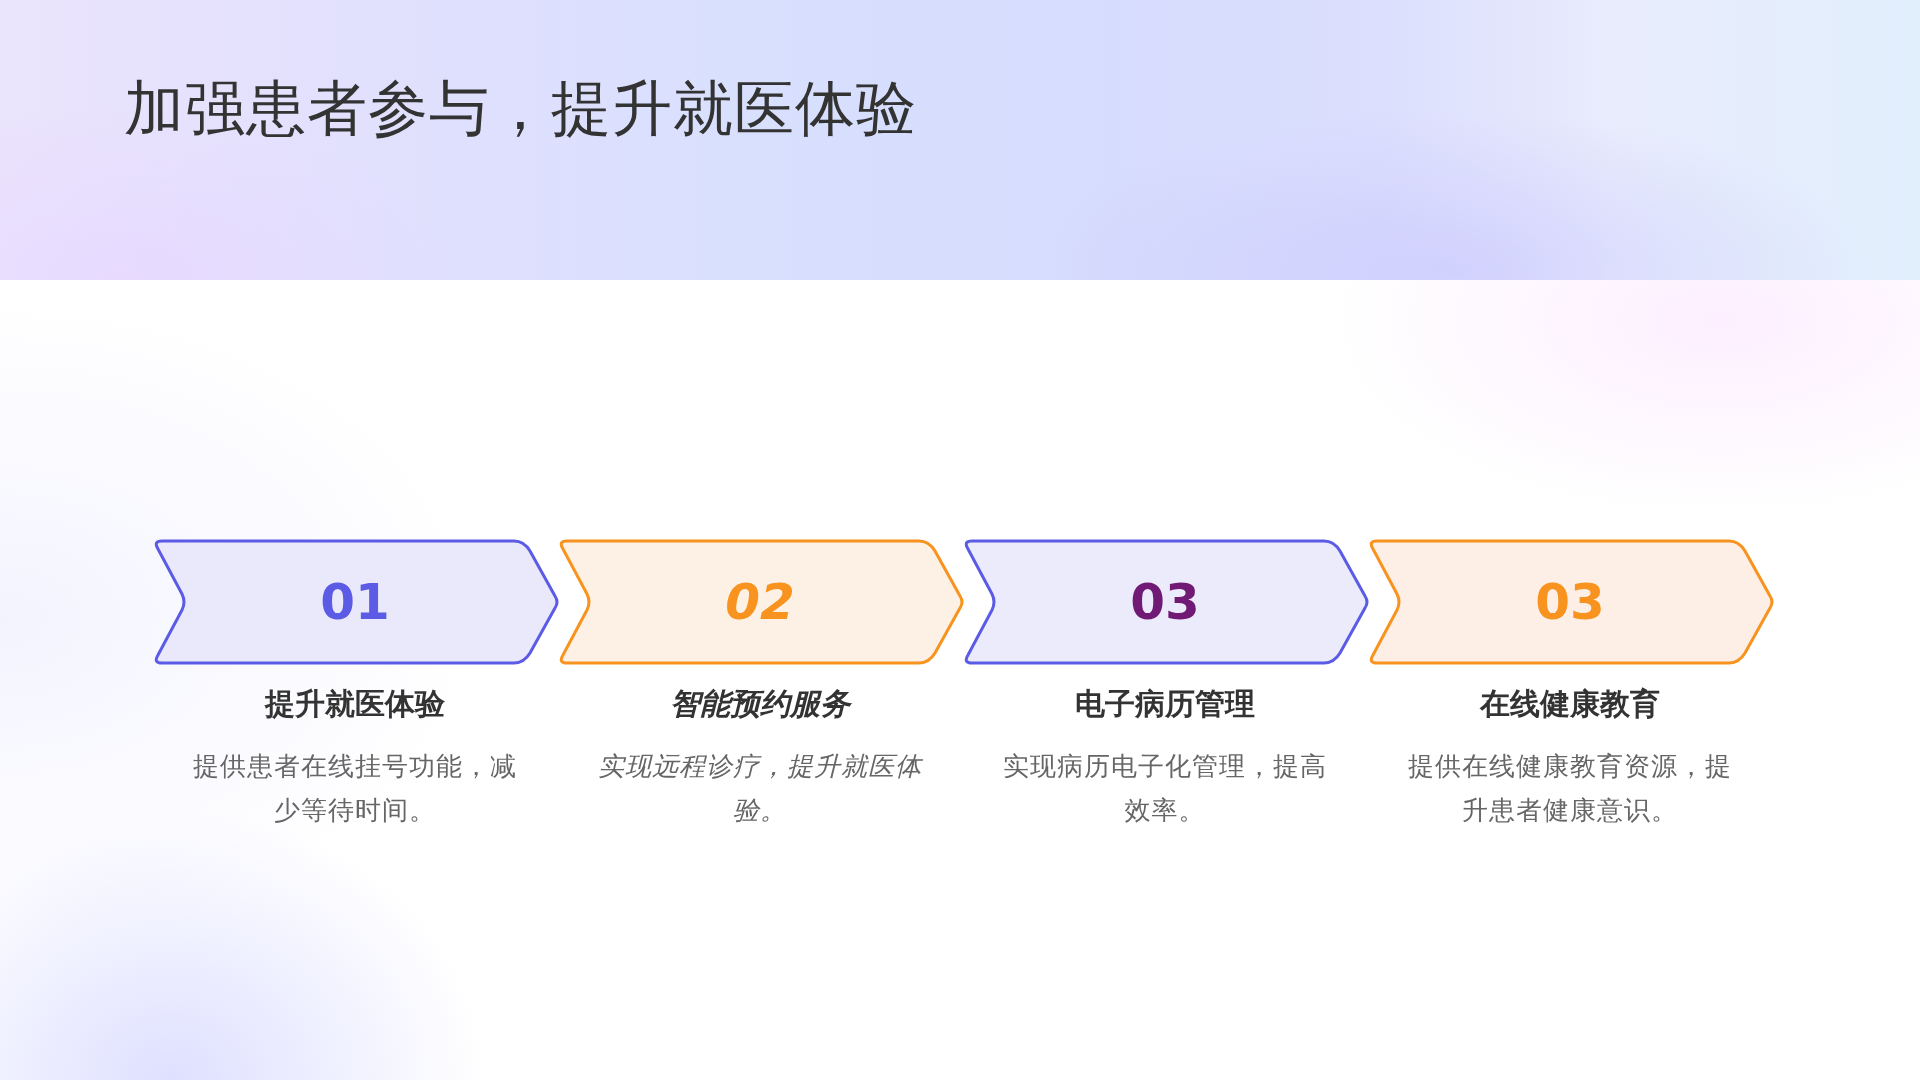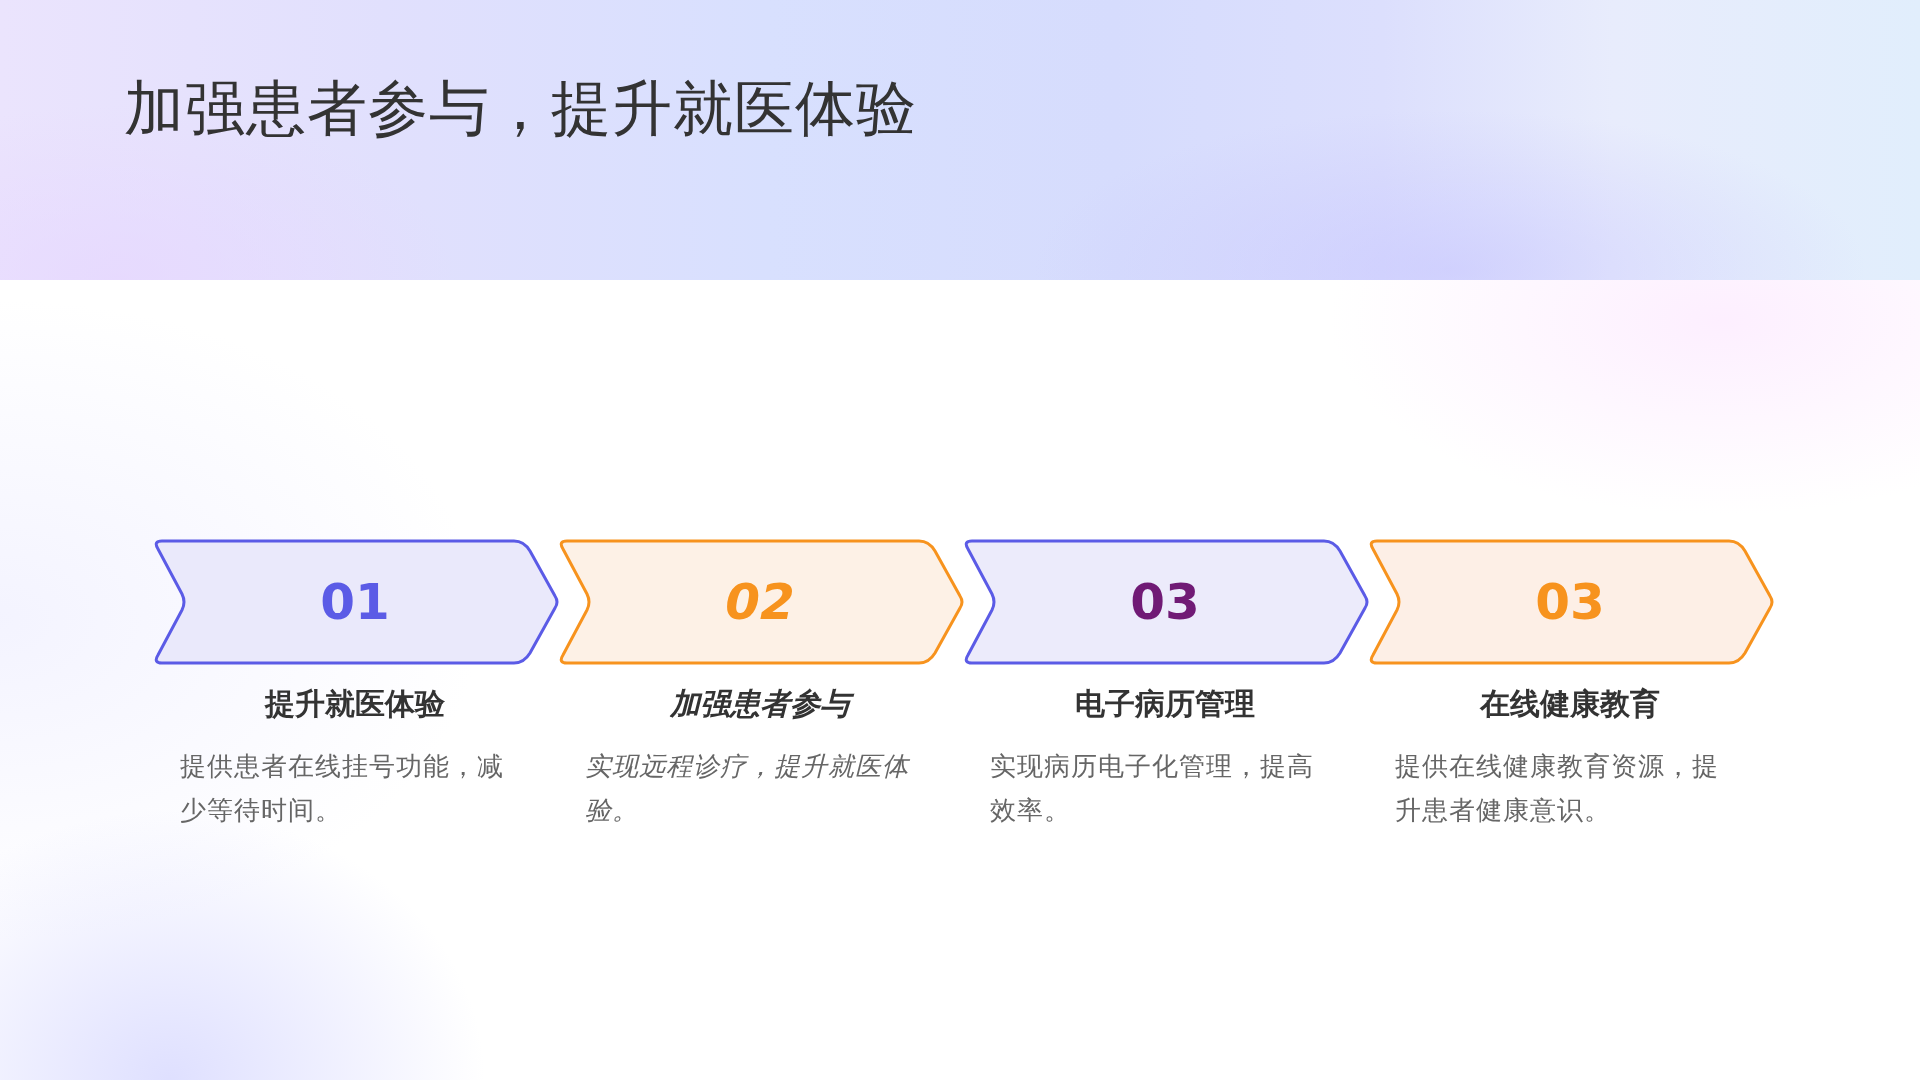--- a/index.html
+++ b/index.html
@@ -89,20 +89,21 @@
       font-weight: bold;
       color: #333333;
       line-height: 40px;
       white-space: nowrap;
     }
     .step-desc {
       position: absolute;
       left: 30px;
       top: 206px;
       width: 350px;
+      text-align: center;
       font-size: 26px;
       color: #666666;
       line-height: 44px;
       letter-spacing: 1px;
     }
   </style>
 </head>
 <body>
 
 <div class="bg-body"></div>
@@ -123,21 +124,21 @@
     <div class="step-desc">提供患者在线挂号功能，减少等待时间。</div>
   </div>
 
   <div class="step" style="left:555px;font-style:italic;">
     <div class="step-arrow">
       <svg viewBox="0 0 410 128">
         <path d="M 12 3 L 364 3 Q 374 3 380 13 L 405 58 Q 409 64 405 70 L 380 115 Q 374 125 364 125 L 12 125 Q 3 125 8 117 L 32 72 Q 36 64 32 56 L 8 11 Q 3 3 12 3 Z" fill="#FDF1E6" stroke="#F7931E" stroke-width="3" stroke-linejoin="round"></path>
       </svg>
       <div class="step-number" style="color:#F7931E;">02</div>
     </div>
-    <div class="step-title">加强患者参与</div>
+    <div class="step-title">智能预约服务</div>
     <div class="step-desc">实现远程诊疗，提升就医体验。</div>
   </div>
 
   <div class="step" style="left:960px;">
     <div class="step-arrow">
       <svg viewBox="0 0 410 128">
         <path d="M 12 3 L 364 3 Q 374 3 380 13 L 405 58 Q 409 64 405 70 L 380 115 Q 374 125 364 125 L 12 125 Q 3 125 8 117 L 32 72 Q 36 64 32 56 L 8 11 Q 3 3 12 3 Z" fill="#ECEBFB" stroke="#5B5BE6" stroke-width="3" stroke-linejoin="round"></path>
       </svg>
       <div class="step-number" style="color:#701a75;">03</div>
     </div>

